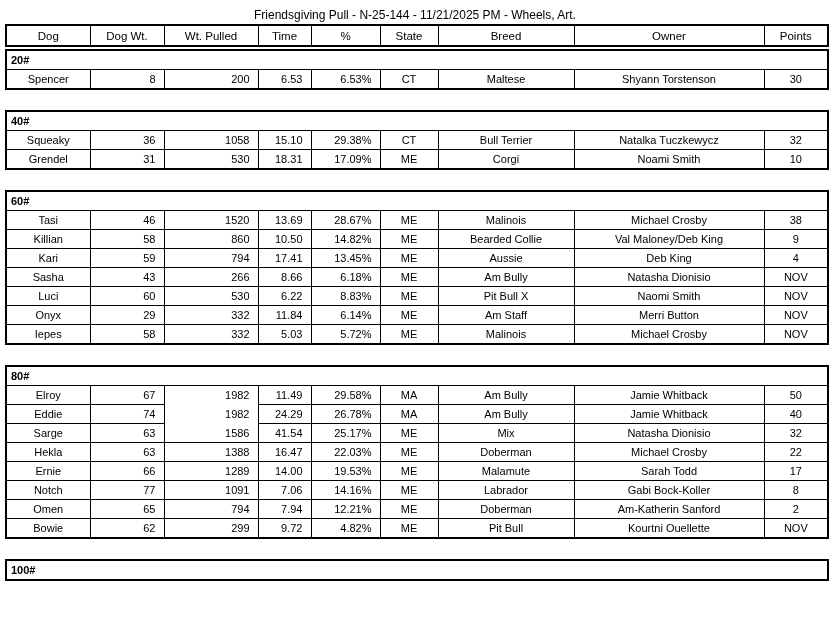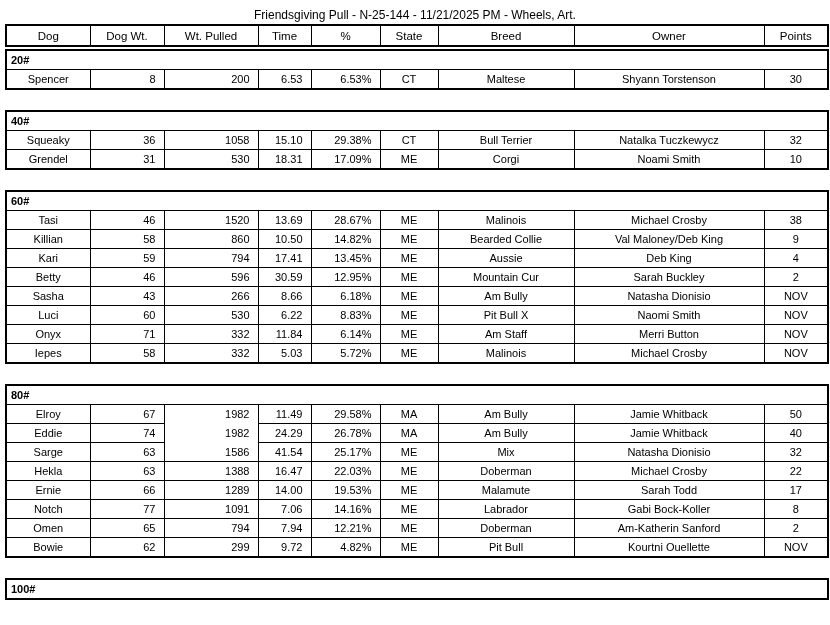--- a/index.html
+++ b/index.html
@@ -209,31 +209,20 @@
             <td class="ar">59</td>
             <td class="ar">794</td>
             <td class="ar">17.41</td>
             <td class="ar">13.45%</td>
             <td class="ac">ME</td>
             <td class="ac">Aussie</td>
             <td class="ac">Deb King</td>
             <td class="ac">4</td>
           </tr>
           <tr>
-            <td class="al">Betty</td>
-            <td class="ar">46</td>
-            <td class="ar">596</td>
-            <td class="ar">30.59</td>
-            <td class="ar">12.95%</td>
-            <td class="ac">ME</td>
-            <td class="ac">Mountain Cur</td>
-            <td class="ac">Sarah Buckley</td>
-            <td class="ac">2</td>
-          </tr>
-          <tr>
             <td class="al">Sasha</td>
             <td class="ar">43</td>
             <td class="ar">266</td>
             <td class="ar">8.66</td>
             <td class="ar">6.18%</td>
             <td class="ac">ME</td>
             <td class="ac">Am Bully</td>
             <td class="ac">Natasha Dionisio</td>
             <td class="ac">NOV</td>
           </tr>
@@ -243,21 +232,21 @@
             <td class="ar">530</td>
             <td class="ar">6.22</td>
             <td class="ar">8.83%</td>
             <td class="ac">ME</td>
             <td class="ac">Pit Bull X</td>
             <td class="ac">Naomi Smith</td>
             <td class="ac">NOV</td>
           </tr>
           <tr>
             <td class="al">Onyx</td>
-            <td class="ar">71</td>
+            <td class="ar">29</td>
             <td class="ar">332</td>
             <td class="ar">11.84</td>
             <td class="ar">6.14%</td>
             <td class="ac">ME</td>
             <td class="ac">Am Staff</td>
             <td class="ac">Merri Button</td>
             <td class="ac">NOV</td>
           </tr>
           <tr>
             <td class="al">Iepes</td>

